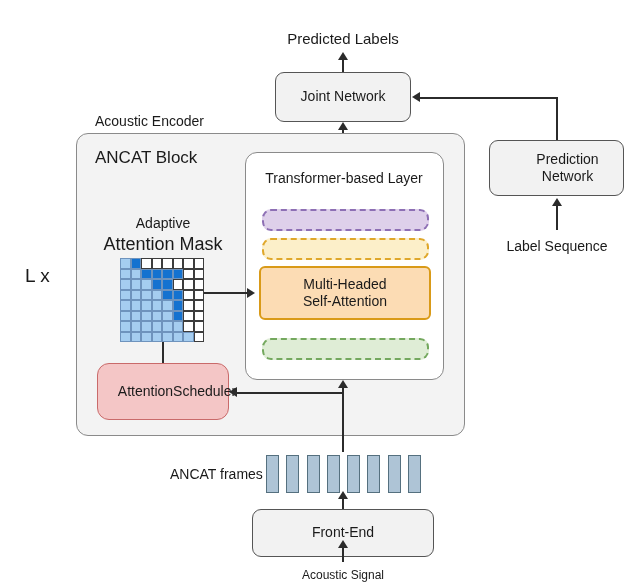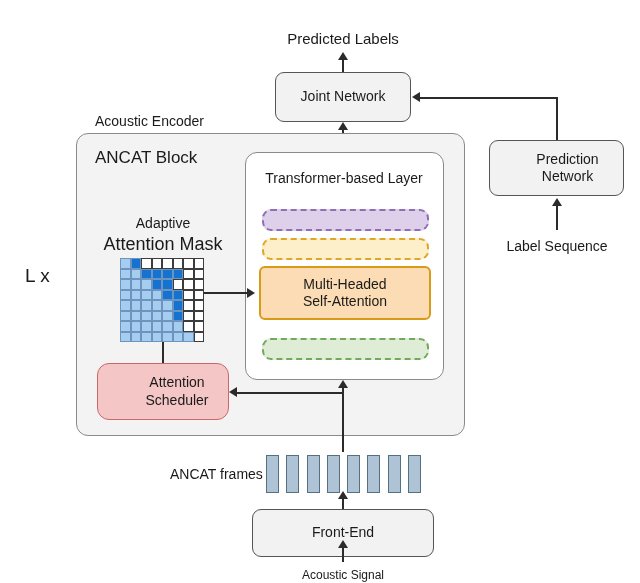--- a/index.html
+++ b/index.html
@@ -253,21 +253,21 @@
       <div class="cell c-light"></div>
       <div class="cell c-light"></div>
       <div class="cell c-white"></div>
     </div>
 
   <div class="line h" style="left:204px; top:292px; width:46px;"></div>
   <div class="arrow right" style="left:247px; top:288px;"></div>
 
   <div class="line v" style="left:162px; top:342px; height:22px;"></div>
 
-  <div class="node node-pink" style="left:97px; top:363px; width:132px; height:57px; flex-direction:column;padding-left:28px;">
+  <div class="node node-pink" style="left:97px; top:363px; width:132px; height:57px; flex-direction:row;padding-left:28px;">
     <span>Attention</span>
     <span>Scheduler</span>
   </div>
 
   <div class="line h" style="left:236px; top:392px; width:107px;"></div>
   <div class="arrow left" style="left:229px; top:387px;"></div>
 
   <div class="line v" style="left:342px; top:386px; height:66px;"></div>
   <div class="arrow up" style="left:338px; top:380px;"></div>
 

